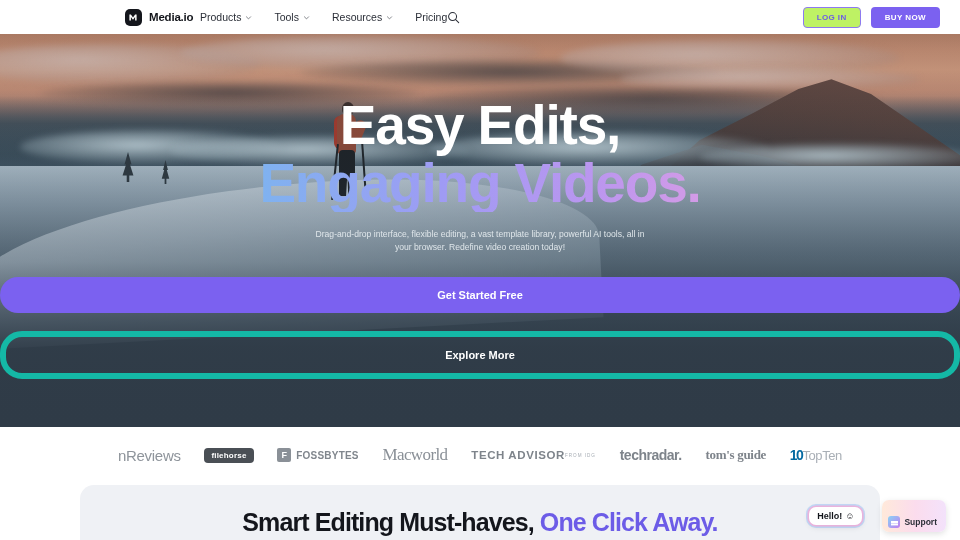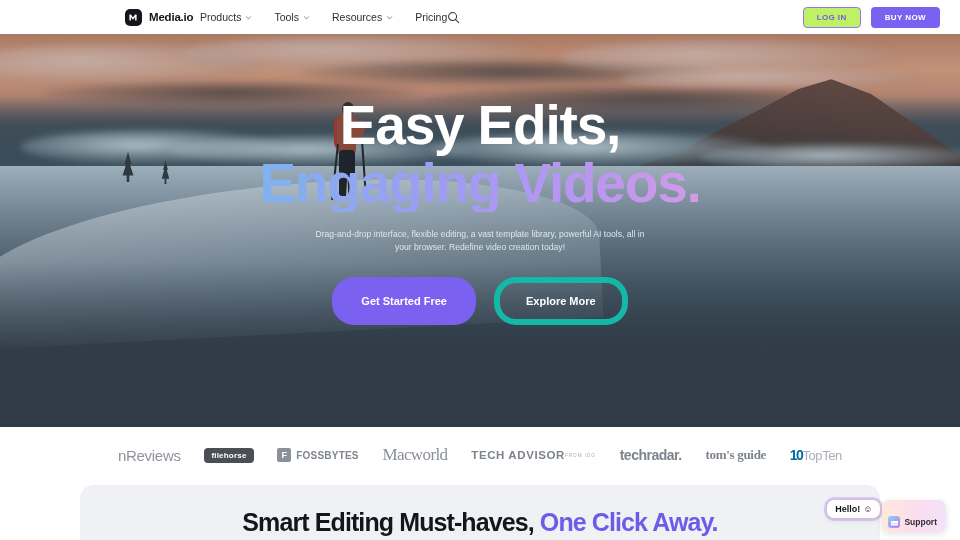--- a/index.html
+++ b/index.html
@@ -138,21 +138,21 @@
   .h1-line1 { color:#ffffff; display:block; }
   .h1-line2 {
     display:block;
     background:linear-gradient(90deg,#3ae4f0 0%, #7ab6ef 24%, #9f9bf4 46%, #bb96ef 62%, #e79fe0 82%, #f2a8d8 100%);
     -webkit-background-clip:text; background-clip:text; color:transparent;
   }
   .hero-sub {
     margin:16px auto 0; width:340px;
     font-size:8.6px; line-height:12.5px; color:#dfe6ea;
   }
-  .hero-btns { margin-top:24px; display:flex; justify-content:center; gap:18px; }
+  .hero-btns { margin-top:24px; display:flex; justify-content:space-between; gap:18px;flex-direction:column; }
   .btn-primary {
     background:#7b61f0; color:#fff; font-size:11px; font-weight:bold;
     border:none; border-radius:22px; padding:12px 29px; cursor:pointer;
   }
   .btn-ghost {
     background:transparent; color:#fff; font-size:11px; font-weight:bold;
     border:6px solid #14b8a6; border-radius:22px; padding:12px 26px; cursor:pointer;
   }
 
   
@@ -193,21 +193,21 @@
     background:#eff1f5; border-radius:14px 14px 0 0; overflow:hidden;
   }
   .card-title {
     margin-top:22px; text-align:center;
     font-size:25px; font-weight:bold; letter-spacing:-0.9px; line-height:30px;
   }
   .ct-dark { color:#14161c; }
   .ct-purple { color:#6c5ce7; }
 
   
-  .widgets { position:absolute; right:14px; bottom:8px; display:flex; align-items:flex-start; gap:2px; z-index:60; }
+  .widgets { position:absolute; right:14px; bottom:8px; display:flex; align-items:center; gap:20px; z-index:60; }
   .w-hello {
     display:flex; align-items:center; gap:3px;
     background:#fff; border-radius:7px; padding:4px 8px;
     font-size:9px; font-weight:bold; color:#14161c;
     box-shadow:0 0 0 1.6px rgba(247,168,214,.75), 0 0 0 3px rgba(150,190,245,.5), 0 2px 6px rgba(0,0,0,.12);
     cursor:pointer; white-space:nowrap;
   }
   .w-support {
     display:flex; align-items:center; gap:4px;
     background:linear-gradient(90deg,#ffe9da 0%, #fbdced 52%, #f3e2fb 100%);

